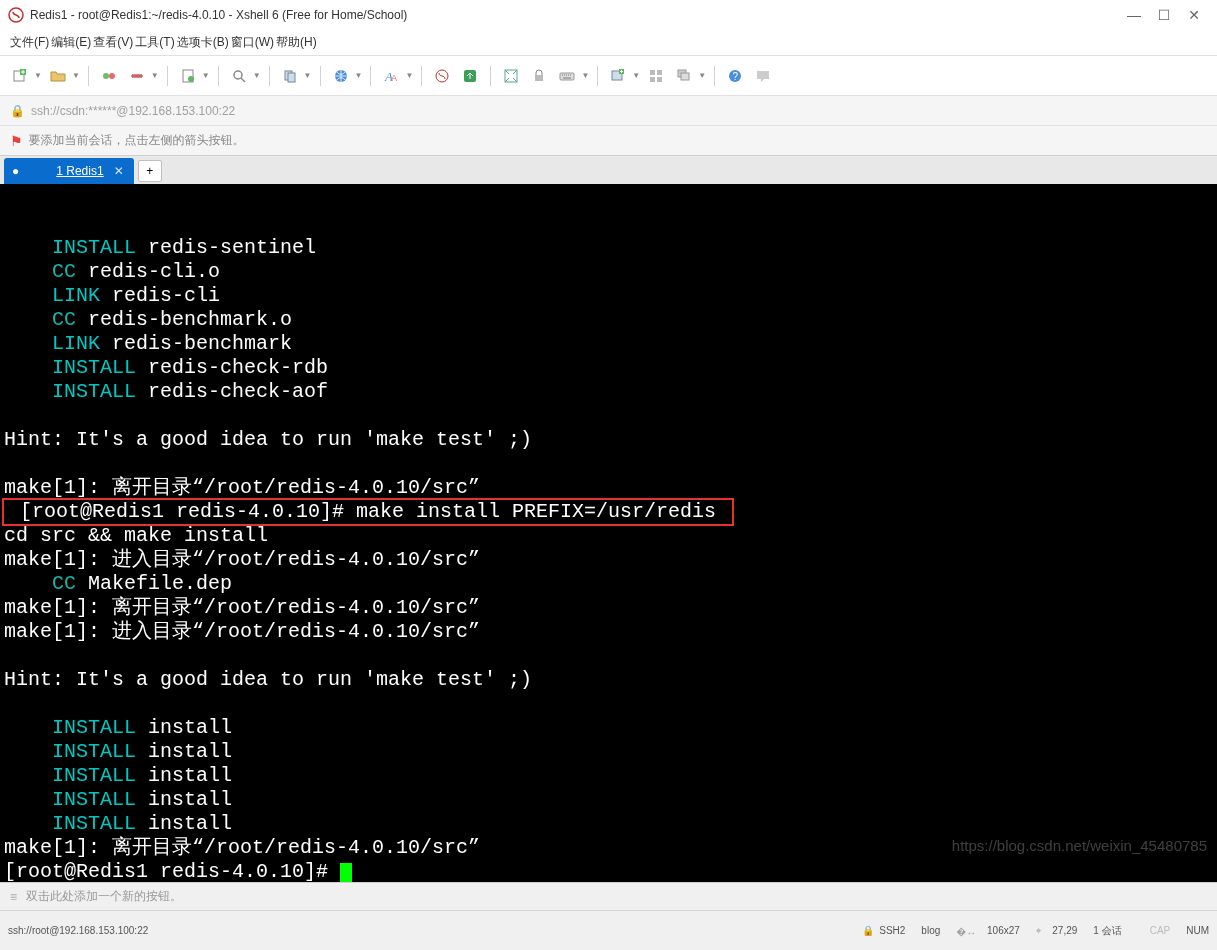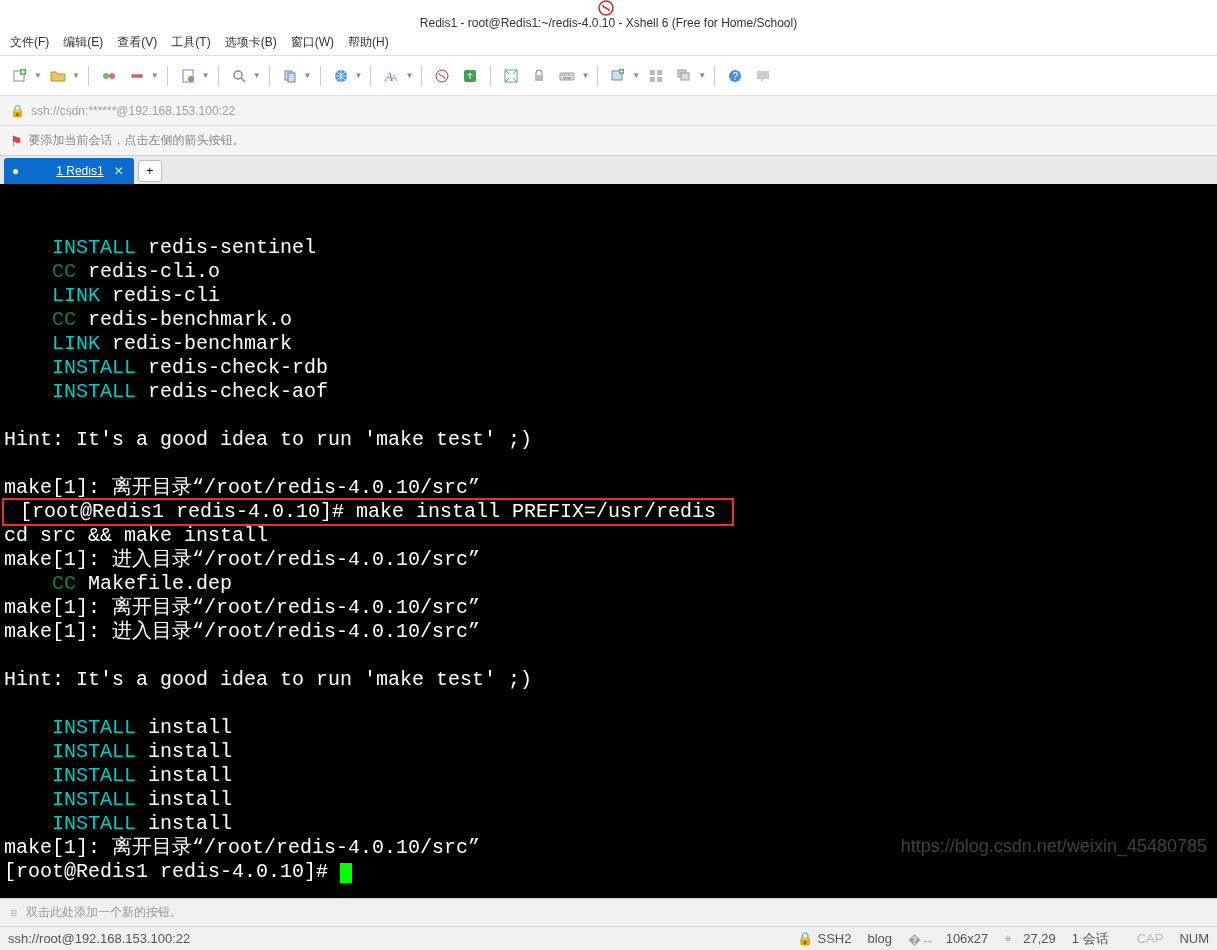--- a/index.html
+++ b/index.html
@@ -1,23 +1,23 @@
 <!DOCTYPE html>
 <html><head>
 <meta charset="utf-8">
 <style>
   * { box-sizing: border-box; margin: 0; padding: 0; }
   body { font-family: "Microsoft YaHei", "Segoe UI", Tahoma, sans-serif; font-size: 12px; background: #f0f0f0; width: 1217px; height: 950px; overflow: hidden; display: flex; flex-direction: column; }
   
-  .titlebar { height: 30px; background: #fff; display: flex; align-items: center; padding: 0 8px; color: #333; flex-direction: column; }
+  .titlebar { height: 30px; background: #fff; display: flex; align-items: center; padding: 0 8px; color: #333; }
   .titlebar .app-icon { width: 16px; height: 16px; margin-right: 6px; display: inline-flex; align-items: center; justify-content: center; }
   .titlebar .title-text { flex: 1; }
   .titlebar .win-btn { width: 30px; text-align: center; color: #666; font-size: 14px; }
   
-  .menubar { height: 26px; background: #fff; display: flex; align-items: center; padding: 0 10px; gap: 14px; border-bottom: 1px solid #e0e0e0; }
+  .menubar { height: 26px; background: #fff; display: flex; align-items: center; padding: 0 10px; gap: 2px; border-bottom: 1px solid #e0e0e0; }
   .menubar span { color: #333; }
   
   .toolbar { height: 40px; background: #fff; display: flex; align-items: center; padding: 0 8px; gap: 4px; border-bottom: 1px solid #e0e0e0; }
   .tbtn { width: 24px; height: 24px; display: inline-flex; align-items: center; justify-content: center; border-radius: 2px; }
   .tbtn svg { width: 16px; height: 16px; }
   .divider { width: 1px; height: 20px; background: #d0d0d0; margin: 0 4px; }
   .dd { font-size: 8px; color: #888; margin-left: -2px; }
   
   .addrbar { height: 30px; background: #f5f5f5; display: flex; align-items: center; padding: 0 10px; border-bottom: 1px solid #e0e0e0; color: #a0a0a0; }
   .addrbar .lock { margin-right: 6px; color: #c9a040; }
@@ -27,29 +27,29 @@
   
   .tabstrip { height: 28px; background: #e8e8e8; display: flex; align-items: flex-end; padding-left: 4px; }
   .tab { height: 26px; background: #0a6dce; color: #fff; padding: 0 10px 0 8px; display: flex; align-items: center; border-radius: 3px 3px 0 0; font-size: 12px; }
   .tab .dot { color: #fff; margin-right: 4px; }
   .tab .tab-label { text-decoration: underline; margin-left: 33px; }
   .tab .close { margin-left: 10px; color: #cfe3f5; }
   .addtab { width: 24px; height: 22px; background: #fff; border: 1px solid #c0c0c0; margin-left: 4px; display: flex; align-items: center; justify-content: center; border-radius: 2px; margin-bottom: 2px; }
   
   .terminal { flex: 1; background: #000; color: #fff; font-family: "Consolas", "Courier New", monospace; font-size: 20px; line-height: 24px; padding: 4px; white-space: pre; overflow: hidden; position: relative; }
   .terminal .cyan { color: #00c9c4; }
-  .terminal .yellow { color: #15803d; margin-top: 21px; }
+  .terminal .yellow { color: #14b8a6; margin-top: 21px; }
   .terminal .highlight-box { border: 2px solid #e83030; display: inline-block; padding: 0 16px; margin: -2px; }
   .cursor { display: inline-block; width: 12px; height: 20px; background: #00ff00; vertical-align: text-bottom; }
-  .watermark { position: absolute; bottom: 40px; right: 10px; color: rgba(180,180,180,0.35); font-family: Arial; font-size: 18px; }
+  .watermark { position: absolute; bottom: 24px; right: 10px; color: rgba(180,180,180,0.35); font-family: Arial; font-size: 15px; }
   
   .bottomhint { height: 28px; background: #f0f0f0; display: flex; align-items: center; padding: 0 10px; color: #999; border-top: 1px solid #d0d0d0; }
   .bottomhint .hb { color: #aaa; margin-right: 10px; font-weight: bold; letter-spacing: -1px; }
   
-  .statusbar { height: 24px; background: #f0f0f0; border-top: 1px solid #d8d8d8; display: flex; align-items: center; padding: 0 8px; font-size: 13px; color: #555; }
+  .statusbar { height: 40px; background: #f0f0f0; border-top: 1px solid #d8d8d8; display: flex; align-items: center; padding: 0 8px; font-size: 10px; color: #555; }
   .statusbar .sb-left { flex: 1; }
   .statusbar .sb-item { margin-left: 16px; display: inline-flex; align-items: center; gap: 4px; }
   .statusbar .sb-lock { color: #d9a020; }
 </style>
 </head>
 <body>
 
 <div class="titlebar">
   <span class="app-icon">
     <svg viewBox="0 0 16 16">

